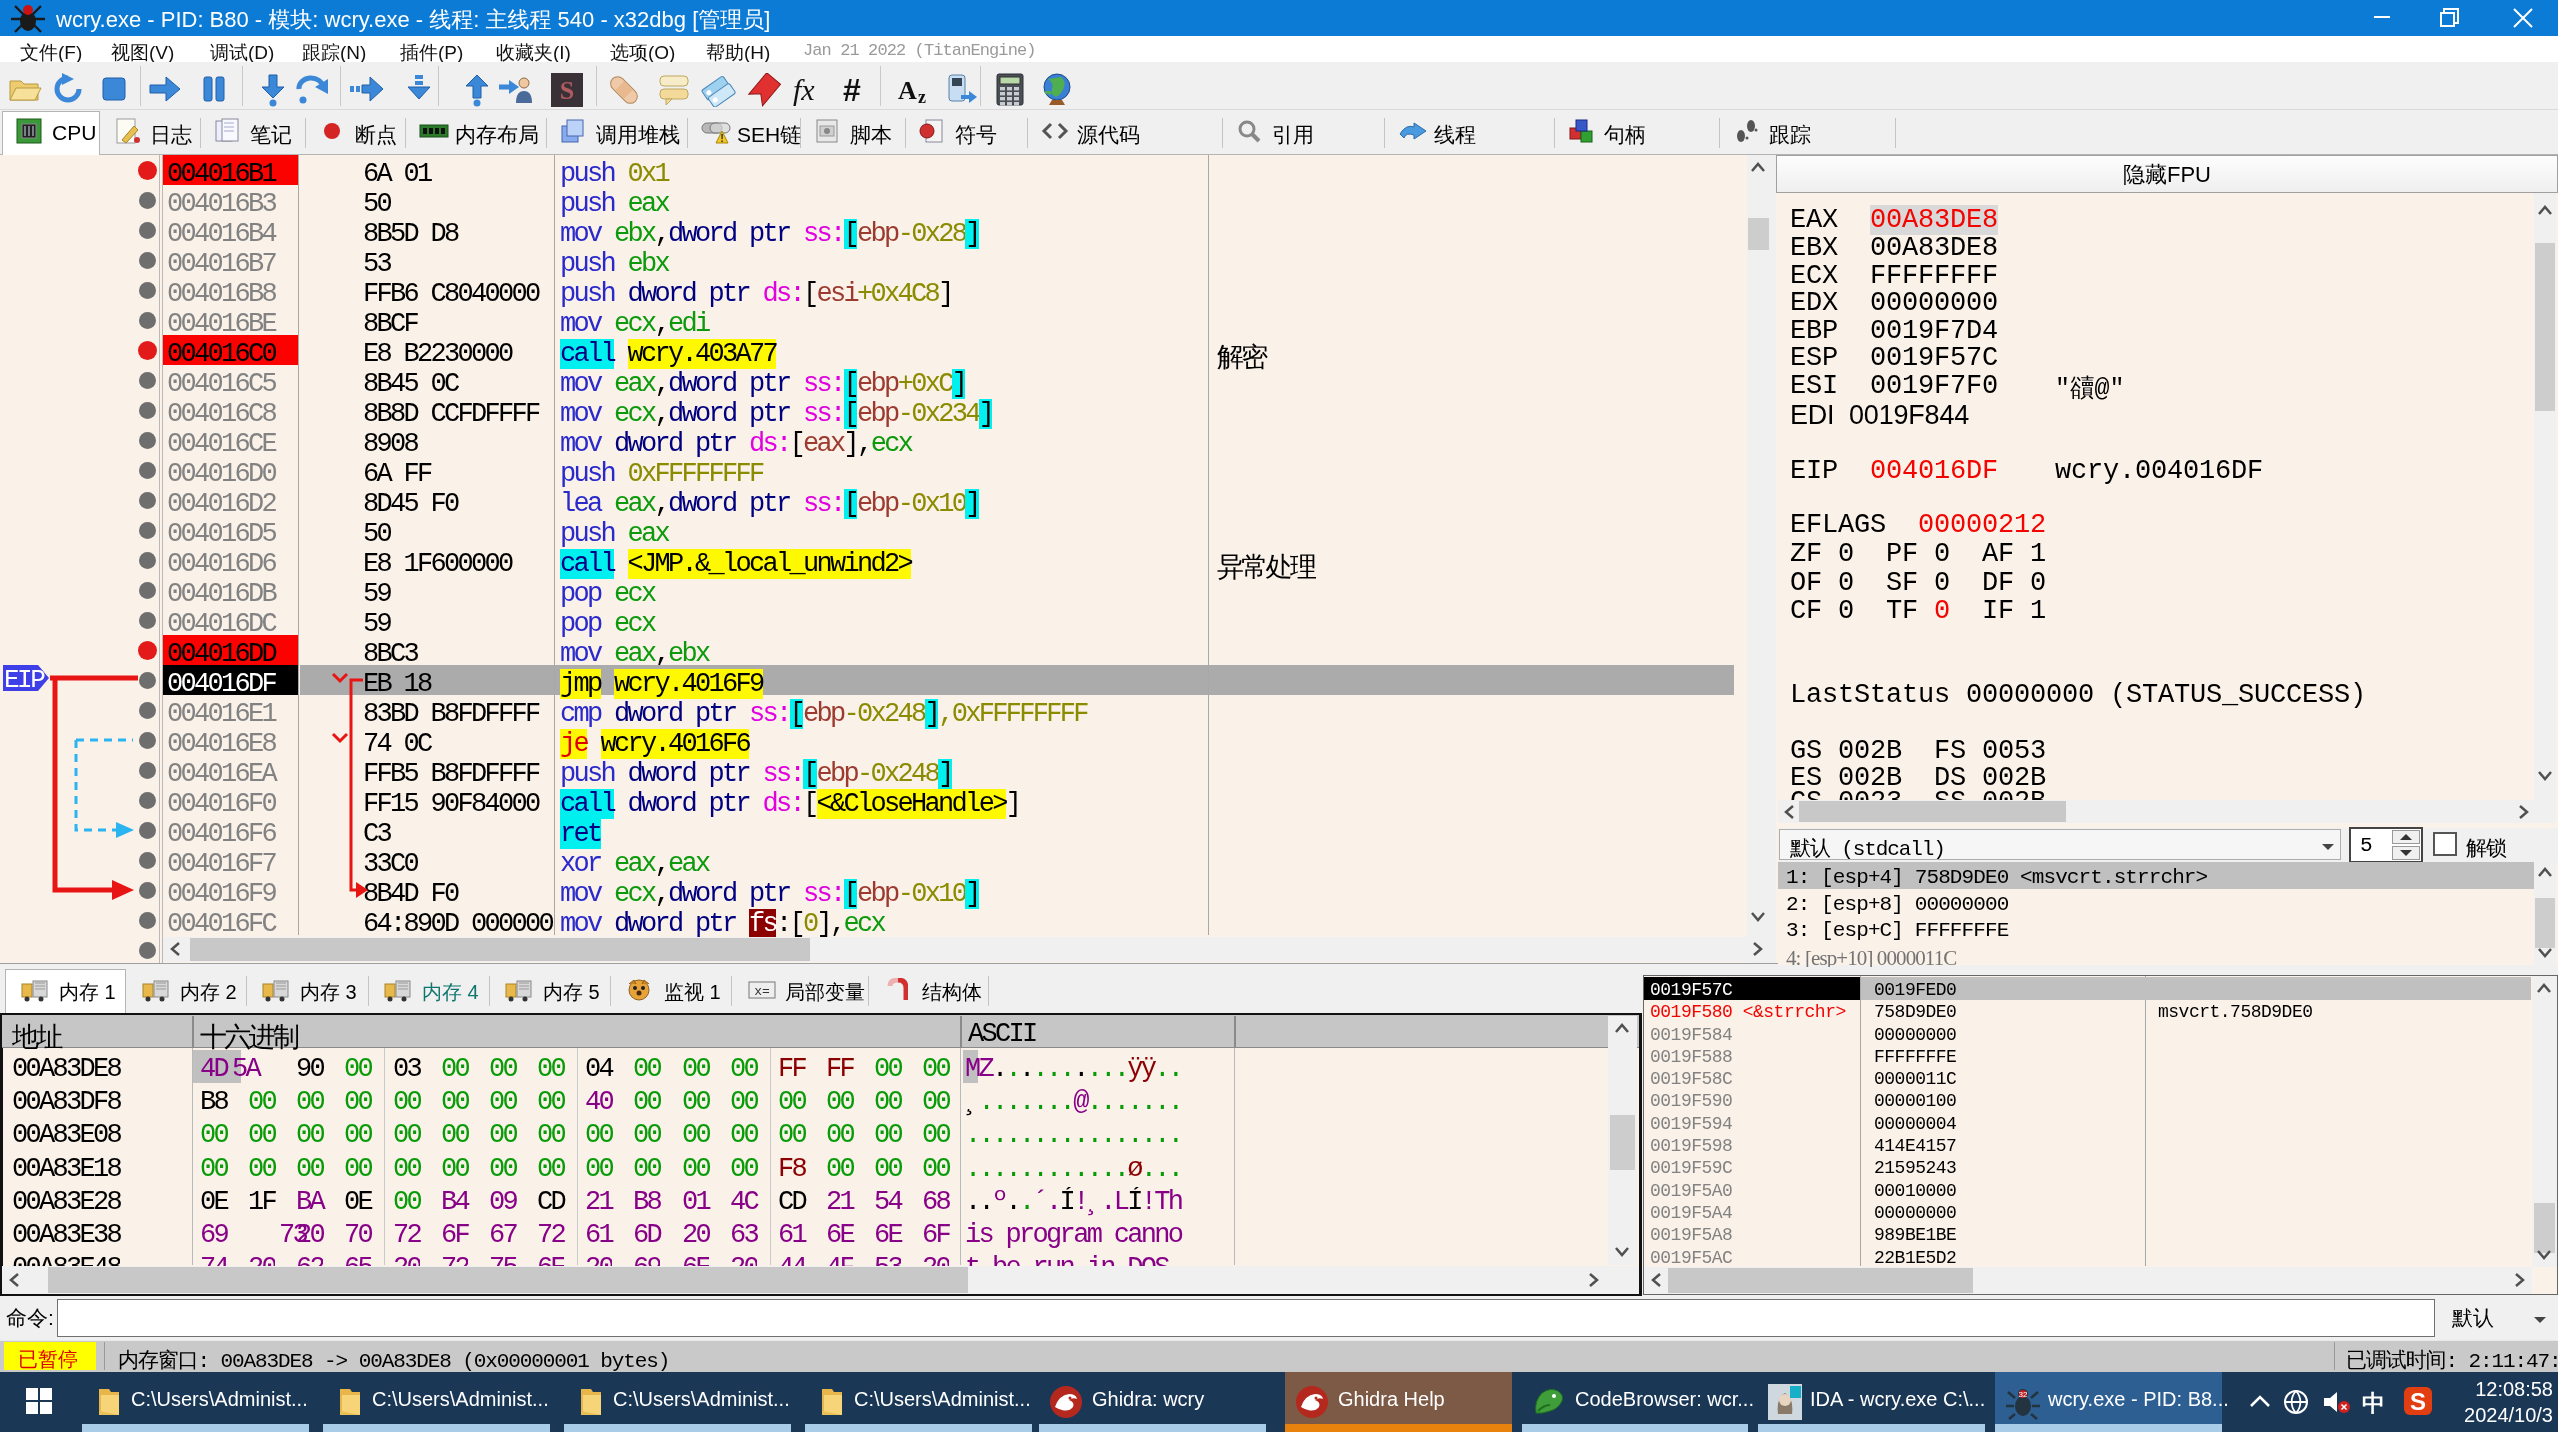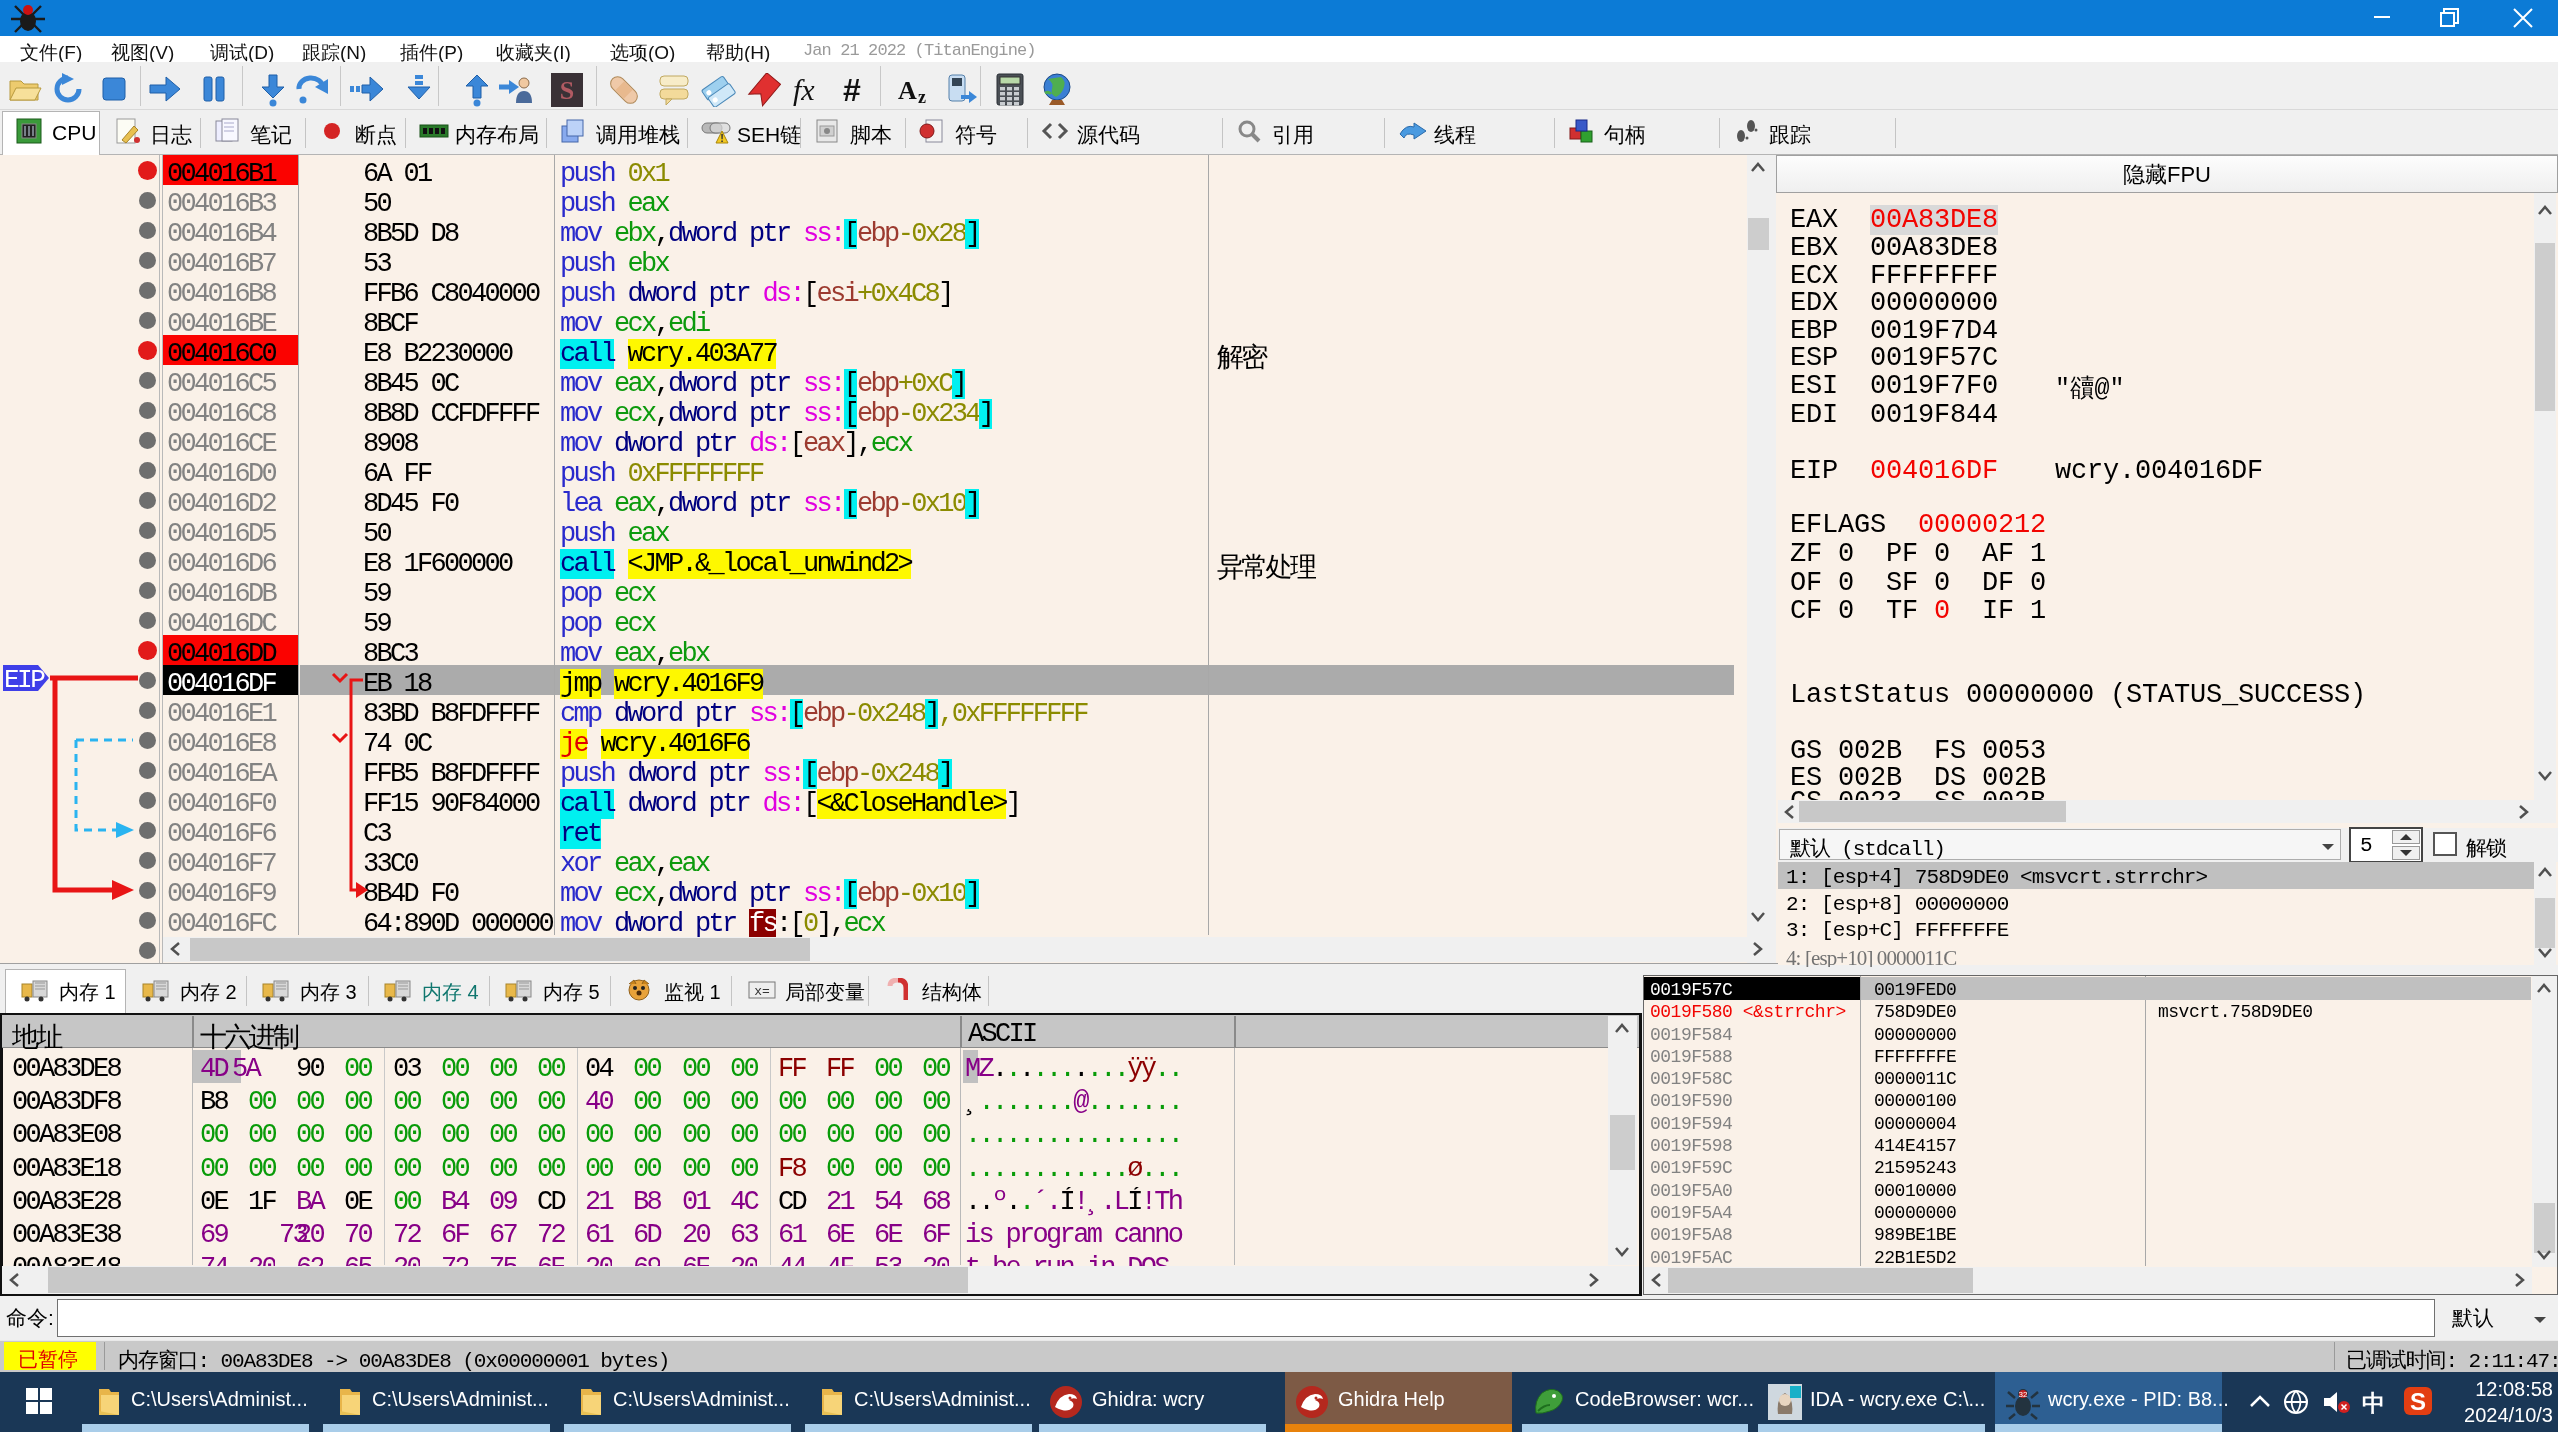--- a/index.html
+++ b/index.html
@@ -14,20 +14,21 @@
 </style></head><body>
 <div id="root">
 <div class="abs" style="left:0;top:0;width:2558px;height:36px;background:#0c7bd6"></div>
 <svg class="abs" style="left:8px;top:2px" width="40" height="33" viewBox="0 0 40 33">
 <g stroke="#1a1a1a" stroke-width="2.4" fill="none">
 <path d="M7 4 L15 12 M33 4 L25 12 M3 17 L14 17 M37 17 L26 17 M7 30 L15 22 M33 30 L25 22"></path>
       </g>
 <ellipse cx="20" cy="19" rx="8" ry="10" fill="#1a1a1a"></ellipse>
 <circle cx="20" cy="8" r="5" fill="#c11"></circle>
     </svg>
+<div class="abs" style="left:56px;top:5px;color:#fff;font-size:22px">wcry.exe - PID: B80 - 模块: wcry.exe - 线程: 主线程 540 - x32dbg [管理员]</div>
 <svg class="abs" style="left:2354px;top:0" width="204" height="36" viewBox="0 0 204 36">
 <g stroke="#fff" stroke-width="2" fill="none">
 <path d="M20 17 L36 17"></path>
 <rect x="87" y="13" width="13" height="13"></rect>
         <path d="M90 13 L90 9 L104 9 L104 23 L100 23"></path>
 <path d="M160 9 L178 27 M178 9 L160 27"></path>
       </g>
     </svg>
 <div class="abs" style="left:0;top:36px;width:2558px;height:26px;background:#fff"></div>
 <div class="abs" style="left:20px;top:40px;font-size:19px;color:#111">文件(F)</div>
@@ -434,21 +435,21 @@
 <div class="abs" style="left:1776px;top:155px;width:782px;height:38px;background:linear-gradient(#fdfdfd,#efefef);border:1px solid #a0a0a0"></div>
 <div class="abs" style="left:1776px;top:160px;width:782px;text-align:center;font-size:22px;color:#000">隐藏FPU</div>
 <div class="abs" style="left:1790px;top:207px;font-family:'Liberation Mono',monospace;font-size:27px;letter-spacing:-0.2px;white-space:pre;line-height:1;color:#000">EAX  <span style="background:#d9d9d9;color:#f20400">00A83DE8</span></div>
 <div class="abs" style="left:1790px;top:235px;font-family:'Liberation Mono',monospace;font-size:27px;letter-spacing:-0.2px;white-space:pre;line-height:1;color:#000">EBX  00A83DE8</div>
 <div class="abs" style="left:1790px;top:263px;font-family:'Liberation Mono',monospace;font-size:27px;letter-spacing:-0.2px;white-space:pre;line-height:1;color:#000">ECX  FFFFFFFF</div>
 <div class="abs" style="left:1790px;top:290px;font-family:'Liberation Mono',monospace;font-size:27px;letter-spacing:-0.2px;white-space:pre;line-height:1;color:#000">EDX  00000000</div>
 <div class="abs" style="left:1790px;top:318px;font-family:'Liberation Mono',monospace;font-size:27px;letter-spacing:-0.2px;white-space:pre;line-height:1;color:#000">EBP  0019F7D4</div>
 <div class="abs" style="left:1790px;top:345px;font-family:'Liberation Mono',monospace;font-size:27px;letter-spacing:-0.2px;white-space:pre;line-height:1;color:#000">ESP  0019F57C</div>
 <div class="abs" style="left:1790px;top:373px;font-family:'Liberation Mono',monospace;font-size:27px;letter-spacing:-0.2px;white-space:pre;line-height:1;color:#000">ESI  0019F7F0</div>
 <div class="abs" style="left:2055px;top:377px;font-family:'Liberation Mono',monospace;font-size:27px;letter-spacing:-0.2px;white-space:pre;line-height:1;color:#000;font-size:25px">"豄@"</div>
-<div class="abs" style="left:1790px;top:402px;font-family:Liberation Mono, monospace;font-size:27px;letter-spacing:-0.2px;white-space:pre;line-height:1;color:#000">EDI  0019F844</div>
+<div class="abs" style="left:1790px;top:402px;font-family:Liberation Sans, sans-serif;font-size:27px;letter-spacing:-0.2px;white-space:pre;line-height:1;color:#000">EDI  0019F844</div>
 <div class="abs" style="left:1790px;top:458px;font-family:'Liberation Mono',monospace;font-size:27px;letter-spacing:-0.2px;white-space:pre;line-height:1;color:#000">EIP  <span style="color:#f20400">004016DF</span></div>
 <div class="abs" style="left:2055px;top:458px;font-family:'Liberation Mono',monospace;font-size:27px;letter-spacing:-0.2px;white-space:pre;line-height:1;color:#000">wcry.004016DF</div>
 <div class="abs" style="left:1790px;top:512px;font-family:'Liberation Mono',monospace;font-size:27px;letter-spacing:-0.2px;white-space:pre;line-height:1;color:#000">EFLAGS  <span style="color:#f20400">00000212</span></div>
 <div class="abs" style="left:1790px;top:541px;font-family:'Liberation Mono',monospace;font-size:27px;letter-spacing:-0.2px;white-space:pre;line-height:1;color:#000">ZF 0  PF 0  AF 1</div>
 <div class="abs" style="left:1790px;top:570px;font-family:'Liberation Mono',monospace;font-size:27px;letter-spacing:-0.2px;white-space:pre;line-height:1;color:#000">OF 0  SF 0  DF 0</div>
 <div class="abs" style="left:1790px;top:598px;font-family:'Liberation Mono',monospace;font-size:27px;letter-spacing:-0.2px;white-space:pre;line-height:1;color:#000">CF 0  TF <span style="color:#f20400">0</span>  IF 1</div>
 <div class="abs" style="left:1790px;top:682px;font-family:'Liberation Mono',monospace;font-size:27px;letter-spacing:-0.2px;white-space:pre;line-height:1;color:#000">LastStatus 00000000 (STATUS_SUCCESS)</div>
 <div class="abs" style="left:1790px;top:738px;font-family:'Liberation Mono',monospace;font-size:27px;letter-spacing:-0.2px;white-space:pre;line-height:1;color:#000">GS 002B  FS 0053</div>
 <div class="abs" style="left:1790px;top:765px;font-family:'Liberation Mono',monospace;font-size:27px;letter-spacing:-0.2px;white-space:pre;line-height:1;color:#000">ES 002B  DS 002B</div>
 <div class="abs" style="left:1790px;top:789px;height:11px;overflow:hidden;font-family:'Liberation Mono',monospace;font-size:27px;letter-spacing:-0.2px;white-space:pre;line-height:1;color:#000">CS 0023  SS 002B</div>

